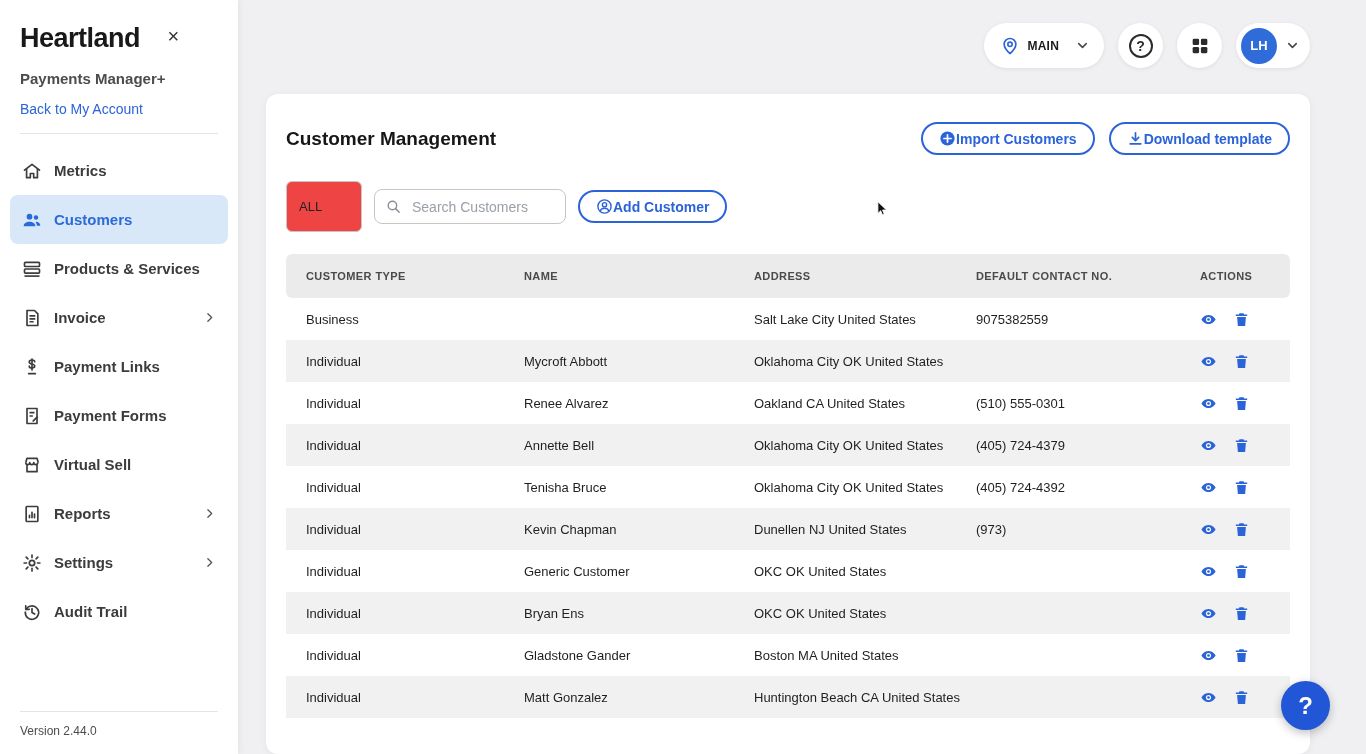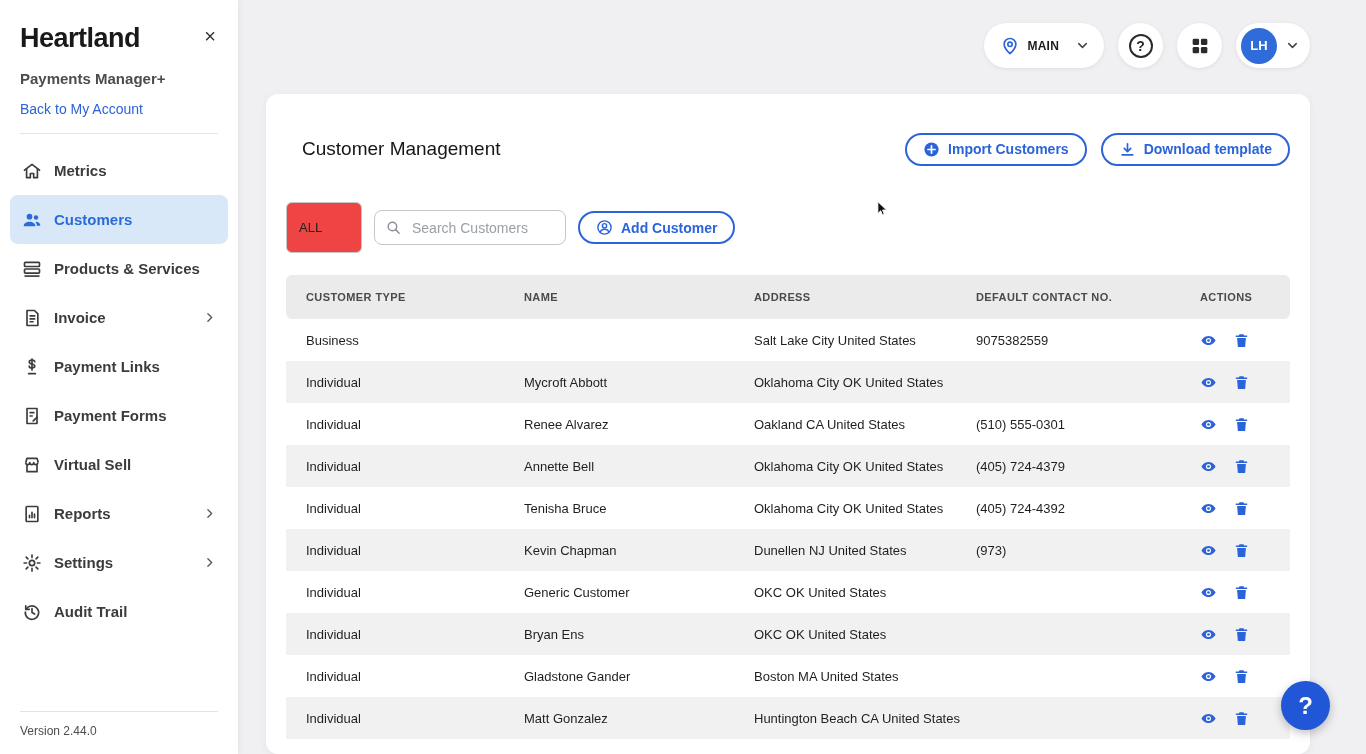--- a/index.html
+++ b/index.html
@@ -1,20 +1,20 @@
 <!DOCTYPE html>
 <html><head>
 <meta charset="utf-8">
 <style>
   html,body{margin:0;padding:0}
   body{width:1366px;height:754px;overflow:hidden;background:#f0f0f2;font-family:"Liberation Sans",sans-serif;position:relative}
 
   
   .sidebar{position:absolute;left:0;top:0;bottom:0;width:238px;background:#fff;box-shadow:2px 0 6px rgba(0,0,0,.05);box-sizing:border-box;display:flex;flex-direction:column;padding:24px 0 16px;z-index:2}
-  .brand-row{display:flex;justify-content:space-between;align-items:flex-start;padding:0 20px}
+  .brand-row{display:flex;align-items:flex-start;padding:0 20px}
   .brand{font-size:27px;font-weight:800;color:#191919;letter-spacing:-.5px;line-height:1.05}
   .brand-sub{font-size:15px;font-weight:700;color:#4c4c4c;margin-top:18px}
   .close-btn{background:none;border:none;font-size:20px;line-height:1;color:#333;cursor:pointer;padding:2px;font-family:inherit}
   .back-link{display:inline-block;margin:14px 20px 0;color:#2b63d9;font-size:14px;text-decoration:none;cursor:pointer}
   .side-divider{height:1px;background:#e4e4e4;margin:16px 20px 8px}
   .nav{flex:1;padding:4px 10px 0}
   .nav-item{display:flex;align-items:center;gap:12px;height:49px;padding:0 12px;border-radius:8px;font-size:15px;font-weight:700;color:#3c3c3c;cursor:pointer}
   .nav-item.active{background:#d8e8f8;color:#2b6bd8}
   .nav-item .icon{width:20px;height:20px;display:flex;flex:none}
   .nav-item .icon svg{width:100%;height:100%}
@@ -35,23 +35,23 @@
   .circle-btn{width:45px;height:45px;border-radius:50%;background:#fff;display:flex;align-items:center;justify-content:center;box-shadow:0 1px 4px rgba(0,0,0,.08);border:none;cursor:pointer;font-family:inherit}
   .help-glyph{width:24px;height:24px;border:2px solid #2b2b2b;border-radius:50%;display:flex;align-items:center;justify-content:center;font-weight:700;font-size:14px;color:#2b2b2b;box-sizing:border-box}
   .grid-glyph{width:22px;height:22px;color:#2b2b2b;display:flex}
   .grid-glyph svg{width:100%;height:100%}
   .avatar-pill{display:flex;align-items:center;background:#fff;border-radius:24px;height:45px;padding:0 10px 0 5px;box-shadow:0 1px 4px rgba(0,0,0,.08);cursor:pointer}
   .avatar-circle{width:36px;height:36px;border-radius:50%;background:#2f6bd9;color:#fff;font-weight:700;font-size:13px;display:flex;align-items:center;justify-content:center}
 
   
   .card{margin:26px 56px 0 28px;background:#fff;border-radius:12px;box-shadow:0 2px 10px rgba(0,0,0,.05);padding:28px 20px;box-sizing:border-box;height:660px}
   .card-head{display:flex;align-items:center;justify-content:space-between}
-  .card-title{font-size:19px;font-weight:400;color:#161616;margin:16px}
+  .card-title{font-size:19px;font-weight:700;color:#161616;margin:0}
   .head-actions{display:flex;gap:14px}
-  .pill-btn{display:flex;align-items:center;gap:8px;border:2px solid #2b63d9;color:#2b63d9;background:#fff;border-radius:18px;height:33px;padding:0 16px;font-weight:700;font-size:14px;cursor:pointer;font-family:inherit;box-sizing:border-box}
+  .pill-btn{display:flex;align-items:center;border:2px solid #2b63d9;color:#2b63d9;background:#fff;border-radius:18px;height:33px;padding:0 16px;font-weight:700;font-size:14px;cursor:pointer;font-family:inherit;box-sizing:border-box}
   .pill-btn .bicon{width:17px;height:17px;display:flex}
   .pill-btn .bicon svg{width:100%;height:100%}
 
   .filter-row{display:flex;align-items:center;gap:12px;margin-top:26px}
   .type-select{width:76px;height:51px;border:1px solid #c6c6c6;border-radius:6px;display:flex;align-items:center;padding:0 12px;font-size:13px;color:#222;box-sizing:border-box;background:#ef4444;cursor:pointer}
   .search-box{width:192px;height:35px;border:1px solid #c6c6c6;border-radius:8px;display:flex;align-items:center;gap:8px;padding:0 10px;box-sizing:border-box;background:#fff}
   .search-box .sicon{width:17px;height:17px;color:#8a8f98;display:flex;flex:none}
   .search-box .sicon svg{width:100%;height:100%}
   .search-input{border:none;outline:none;font-size:14px;color:#333;width:100%;font-family:inherit;background:transparent}
   .search-input::placeholder{color:#9aa0a6}

